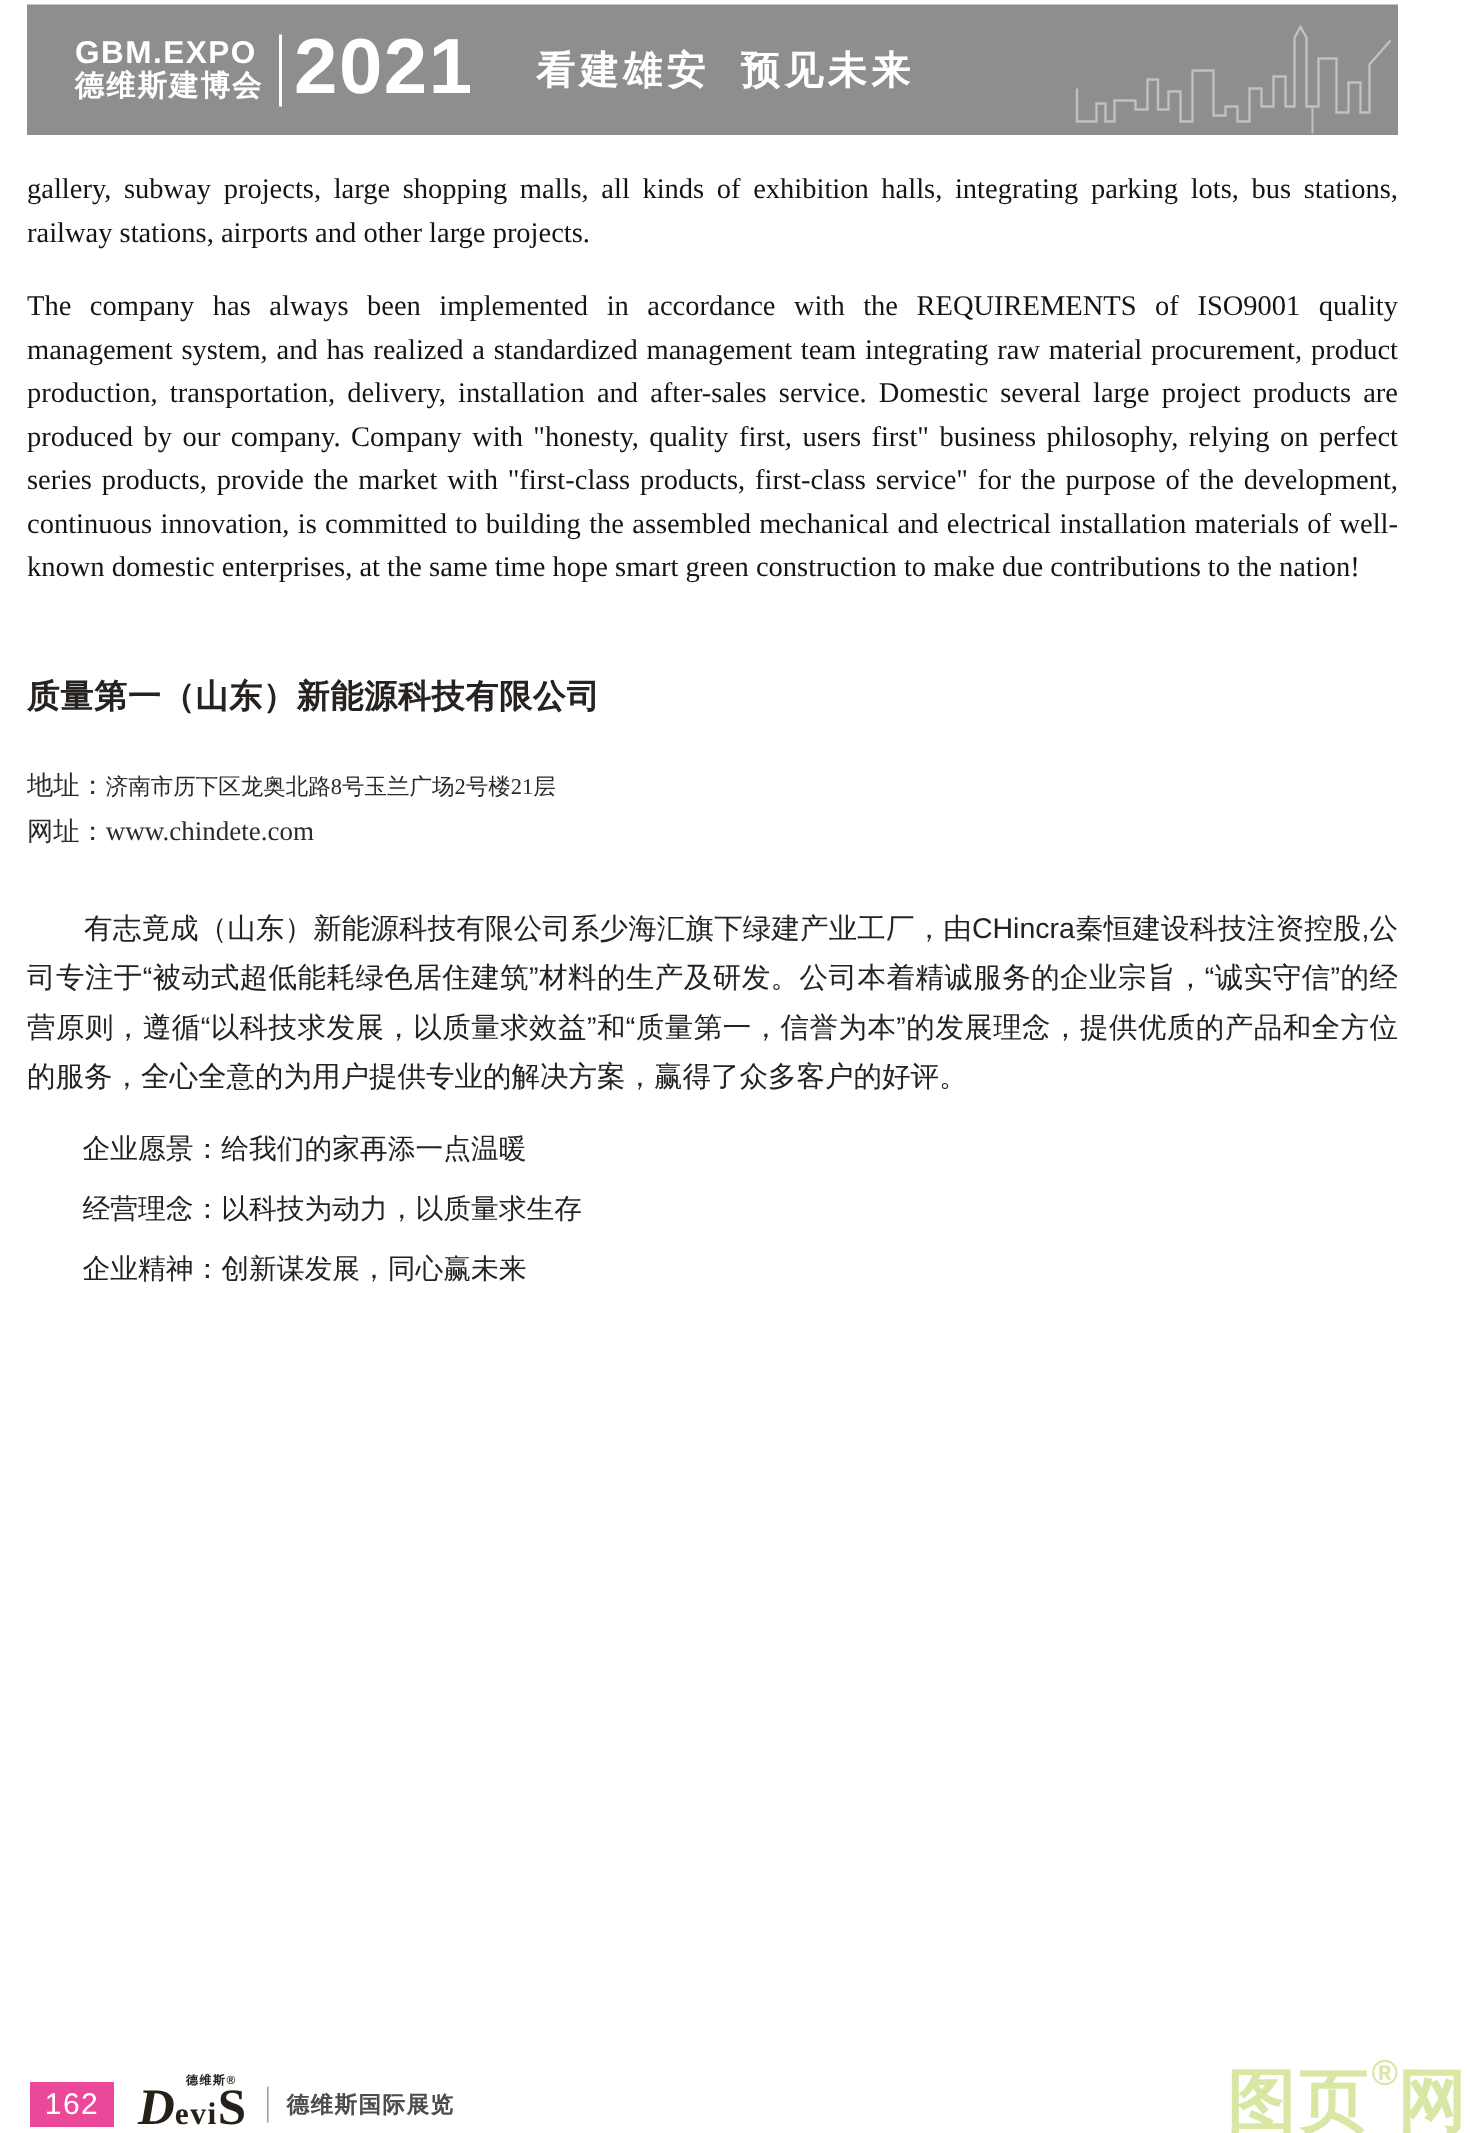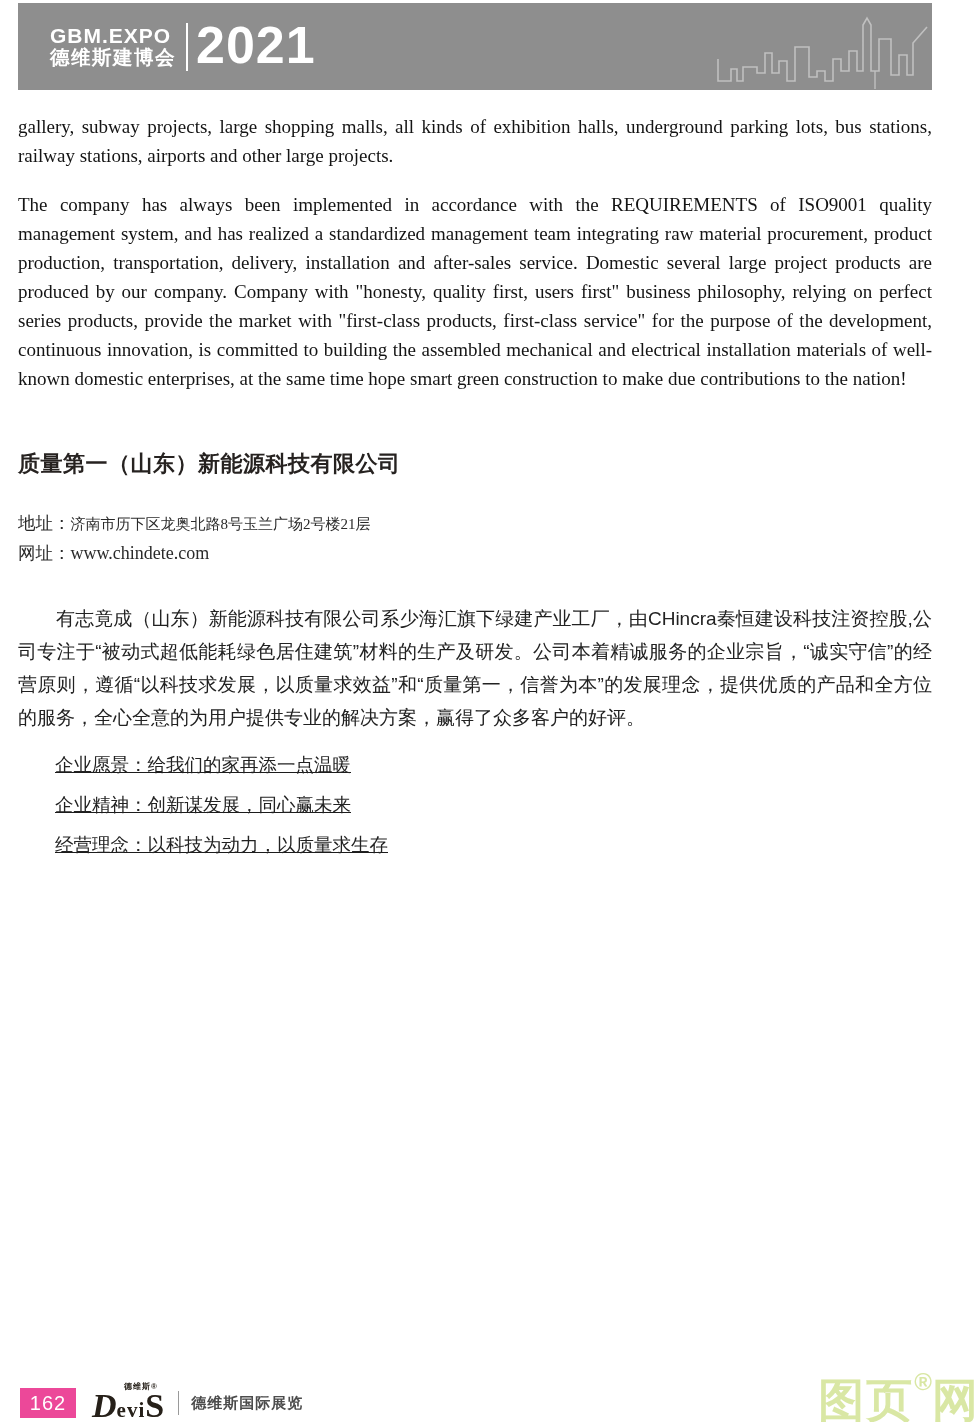--- a/index.html
+++ b/index.html
@@ -97,21 +97,21 @@
   .cn-para {
     margin-top: 34px;
     font-size: 19px;
     line-height: 33px;
     text-align: justify;
     text-indent: 2em;
     color: #222222;
   }
   .cn-para.second { margin-top: 20px; }
 
-  .value-lines { margin-top: 17px; text-decoration: underline; }
+  .value-lines { margin-top: 17px; }
   .value-line {
     font-size: 18.5px;
     color: #222222;
     padding-left: 2em;
     margin-top: 21px;
     line-height: 19px;
   }
 
   
   .footer {
@@ -187,48 +187,49 @@
 
 <div class="page">
 
   <div class="banner" style="background: rgb(142, 142, 142);">
     <div class="brand-block">
       <span class="brand-en">GBM.EXPO</span>
       <span class="brand-cn">德维斯建博会</span>
     </div>
     <div class="brand-divider"></div>
     <div class="brand-year">2021</div>
+    <div class="banner-tagline">看建雄安  预见未来</div>
     <svg class="skyline" viewBox="0 0 215 75">
       <path d="M3 44 V66 H16 V54 H22 V66 H28 V52 H42 V58 H50 V38 H57 V58 H64 V46 H72 V66 H80 V32 H94 V62 H102 V56 H110 V66 H118 V44 H126 V56 H134 V36 H142 V56 H148 V10 L152 3 L156 10 V56 H164 V24 H176 V60 H184 V40 H192 V60 H198 V28 L212 12" fill="none" stroke="#c0c0c0" stroke-width="1.6"></path>
       <path d="M160 56 V74" fill="none" stroke="#c0c0c0" stroke-width="1.4"></path>
     </svg>
   </div>
 
   <div class="content">
 
-    <p class="en-para">gallery, subway projects, large shopping malls, all kinds of exhibition halls, underground parking lots, bus stations, railway stations, airports and other large projects.</p>
+    <p class="en-para">gallery, subway projects, large shopping malls, all kinds of exhibition halls, integrating parking lots, bus stations, railway stations, airports and other large projects.</p>
     <p class="en-para">The company has always been implemented in accordance with the REQUIREMENTS of ISO9001 quality management system, and has realized a standardized management team integrating raw material procurement, product production, transportation, delivery, installation and after-sales service. Domestic several large project products are produced by our company. Company with "honesty, quality first, users first" business philosophy, relying on perfect series products, provide the market with "first-class products, first-class service" for the purpose of the development, continuous innovation, is committed to building the assembled mechanical and electrical installation materials of well-known domestic enterprises, at the same time hope smart green construction to make due contributions to the nation!</p>
 
     <h2 class="company-name">质量第一（山东）新能源科技有限公司</h2>
 
     <div class="contact-block">
       <div class="contact-line">
         <span>地址：</span><span class="value-cn">济南市历下区龙奥北路8号玉兰广场2号楼21层</span>
       </div>
       <div class="contact-line">
         <span>网址：</span><span class="value">www.chindete.com</span>
       </div>
     </div>
 
     <p class="cn-para">有志竟成（山东）新能源科技有限公司系少海汇旗下绿建产业工厂，由CHincra秦恒建设科技注资控股,公司专注于“被动式超低能耗绿色居住建筑”材料的生产及研发。公司本着精诚服务的企业宗旨，“诚实守信”的经营原则，遵循“以科技求发展，以质量求效益”和“质量第一，信誉为本”的发展理念，提供优质的产品和全方位的服务，全心全意的为用户提供专业的解决方案，赢得了众多客户的好评。</p>
 
     <div class="value-lines">
       <div class="value-line">企业愿景：给我们的家再添一点温暖</div>
+      <div class="value-line">经营理念：以科技为动力，以质量求生存</div>
       <div class="value-line">企业精神：创新谋发展，同心赢未来</div>
-      <div class="value-line">经营理念：以科技为动力，以质量求生存</div>
     </div>
 
   </div>
 
   <div class="footer">
     <div class="page-number-box" style="background: #ec4899;">162</div>
     <div class="devis-logo">
       <span class="logo-tiny">德维斯®</span>
       <span class="logo-d">D</span>
         <span class="logo-evi">evi</span>

